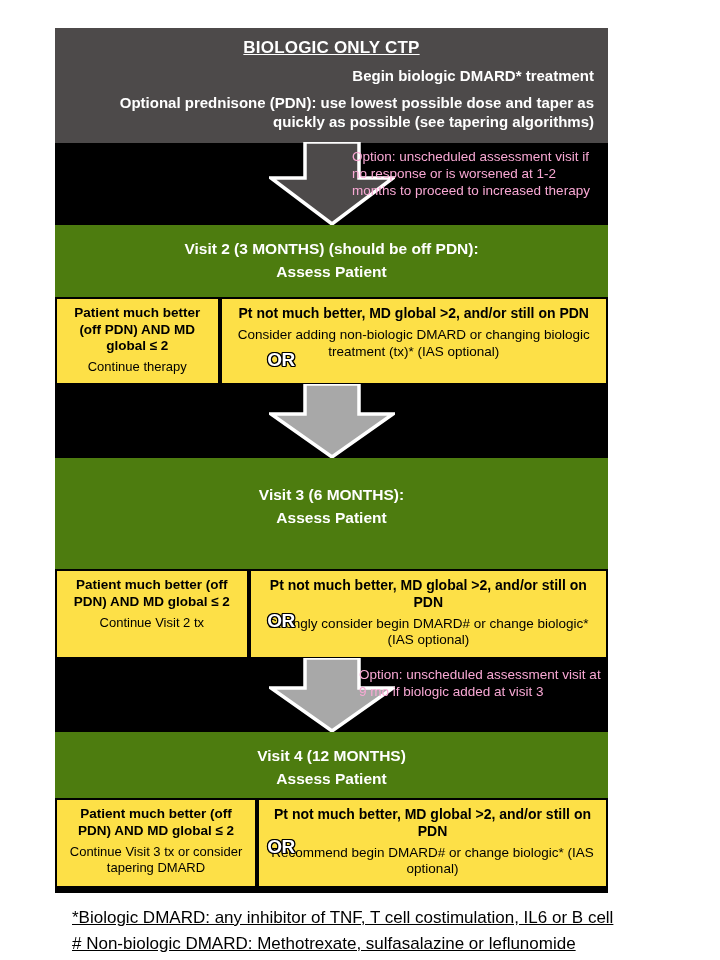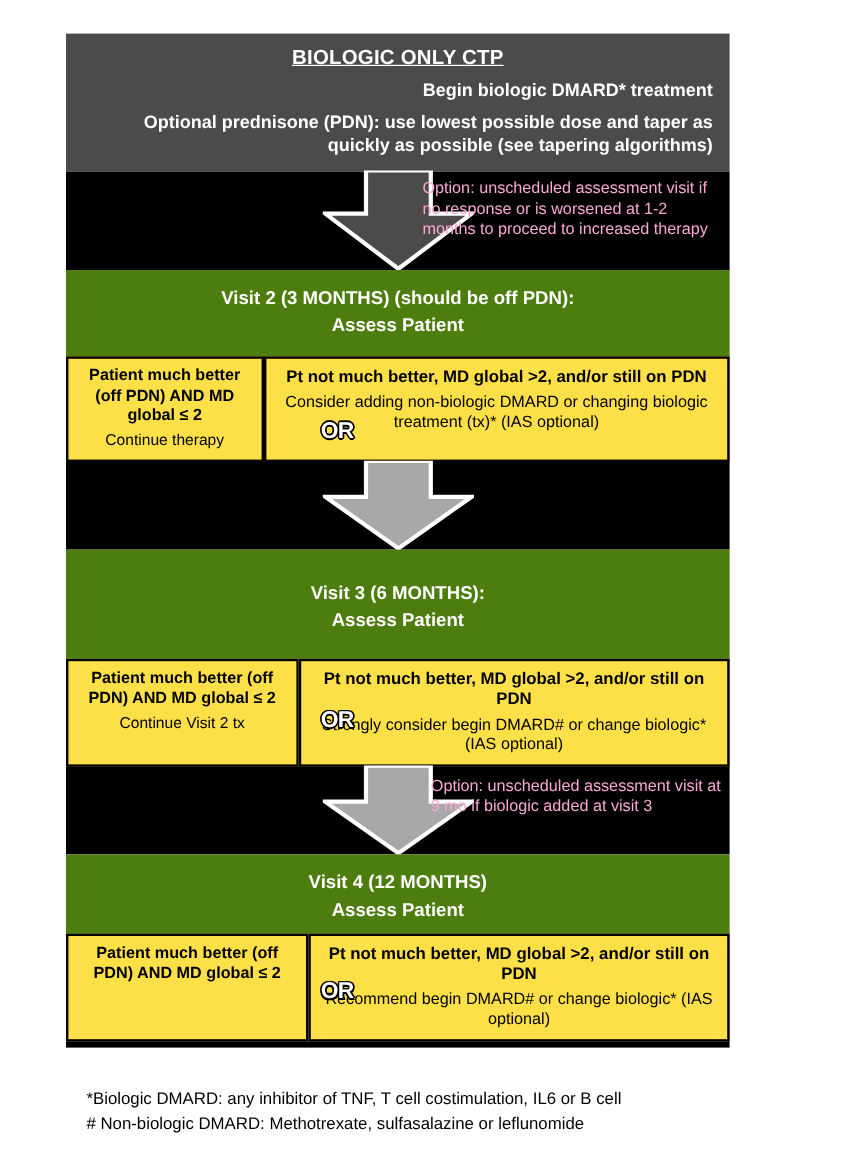--- a/index.html
+++ b/index.html
@@ -97,21 +97,21 @@
     text-align: center;
     padding: 9px 0 9px 0;
   }
   .visit-line {
     font-size: 15.5px;
     font-weight: bold;
     line-height: 1.5;
     color: #ffffff;
   }
   .visit-band.v2 { padding: 12px 0 14px 0; }
-  .visit-band.v3 { padding: 25px 0 20px 0; }
+  .visit-band.v3 { padding: 25px 0 40px 0; }
   .visit-band.v4 { padding: 12px 0 8px 0; }
 
   
   .decision-row {
     position: relative;
     display: flex;
     align-items: stretch;
     background: #000000;
     width: 100%;
     box-sizing: border-box;
@@ -173,23 +173,24 @@
 
   
   .footnotes {
     position: absolute;
     left: 72px;
     top: 905px;
     width: 600px;
     color: #000000;
   }
   .footnote {
-    font-size: 14px;
+    font-size: 17px;
     line-height: 1.5;
     white-space: nowrap;
+    text-decoration: underline;
   }
 </style>
 </head>
 <body>
 
 <div id="flow">
 
   <div class="band band-dark ctp-header">
     <div class="ctp-title">BIOLOGIC ONLY CTP</div>
     <div class="ctp-line">Begin biologic DMARD* treatment</div>
@@ -257,20 +258,21 @@
   </div>
 
   <div class="band band-gray visit-band v4">
     <div class="visit-line">Visit 4 (12  MONTHS)</div>
     <div class="visit-line">Assess Patient</div>
   </div>
 
   <div class="decision-row">
     <div class="outcome left">
       <div class="outcome-head">Patient much better (off PDN) AND MD global ≤ 2</div>
+      <div class="outcome-body">Continue Visit 3 tx or consider tapering DMARD</div>
     </div>
     <div class="outcome right">
       <div class="outcome-head">Pt not much better, MD global &gt;2, and/or still on PDN</div>
       <div class="outcome-body">Recommend begin DMARD# or change biologic* (IAS optional)</div>
     </div>
     <div class="or-label low">OR</div>
     <div class="shadow-strip"></div>
   </div>
 
 </div>

